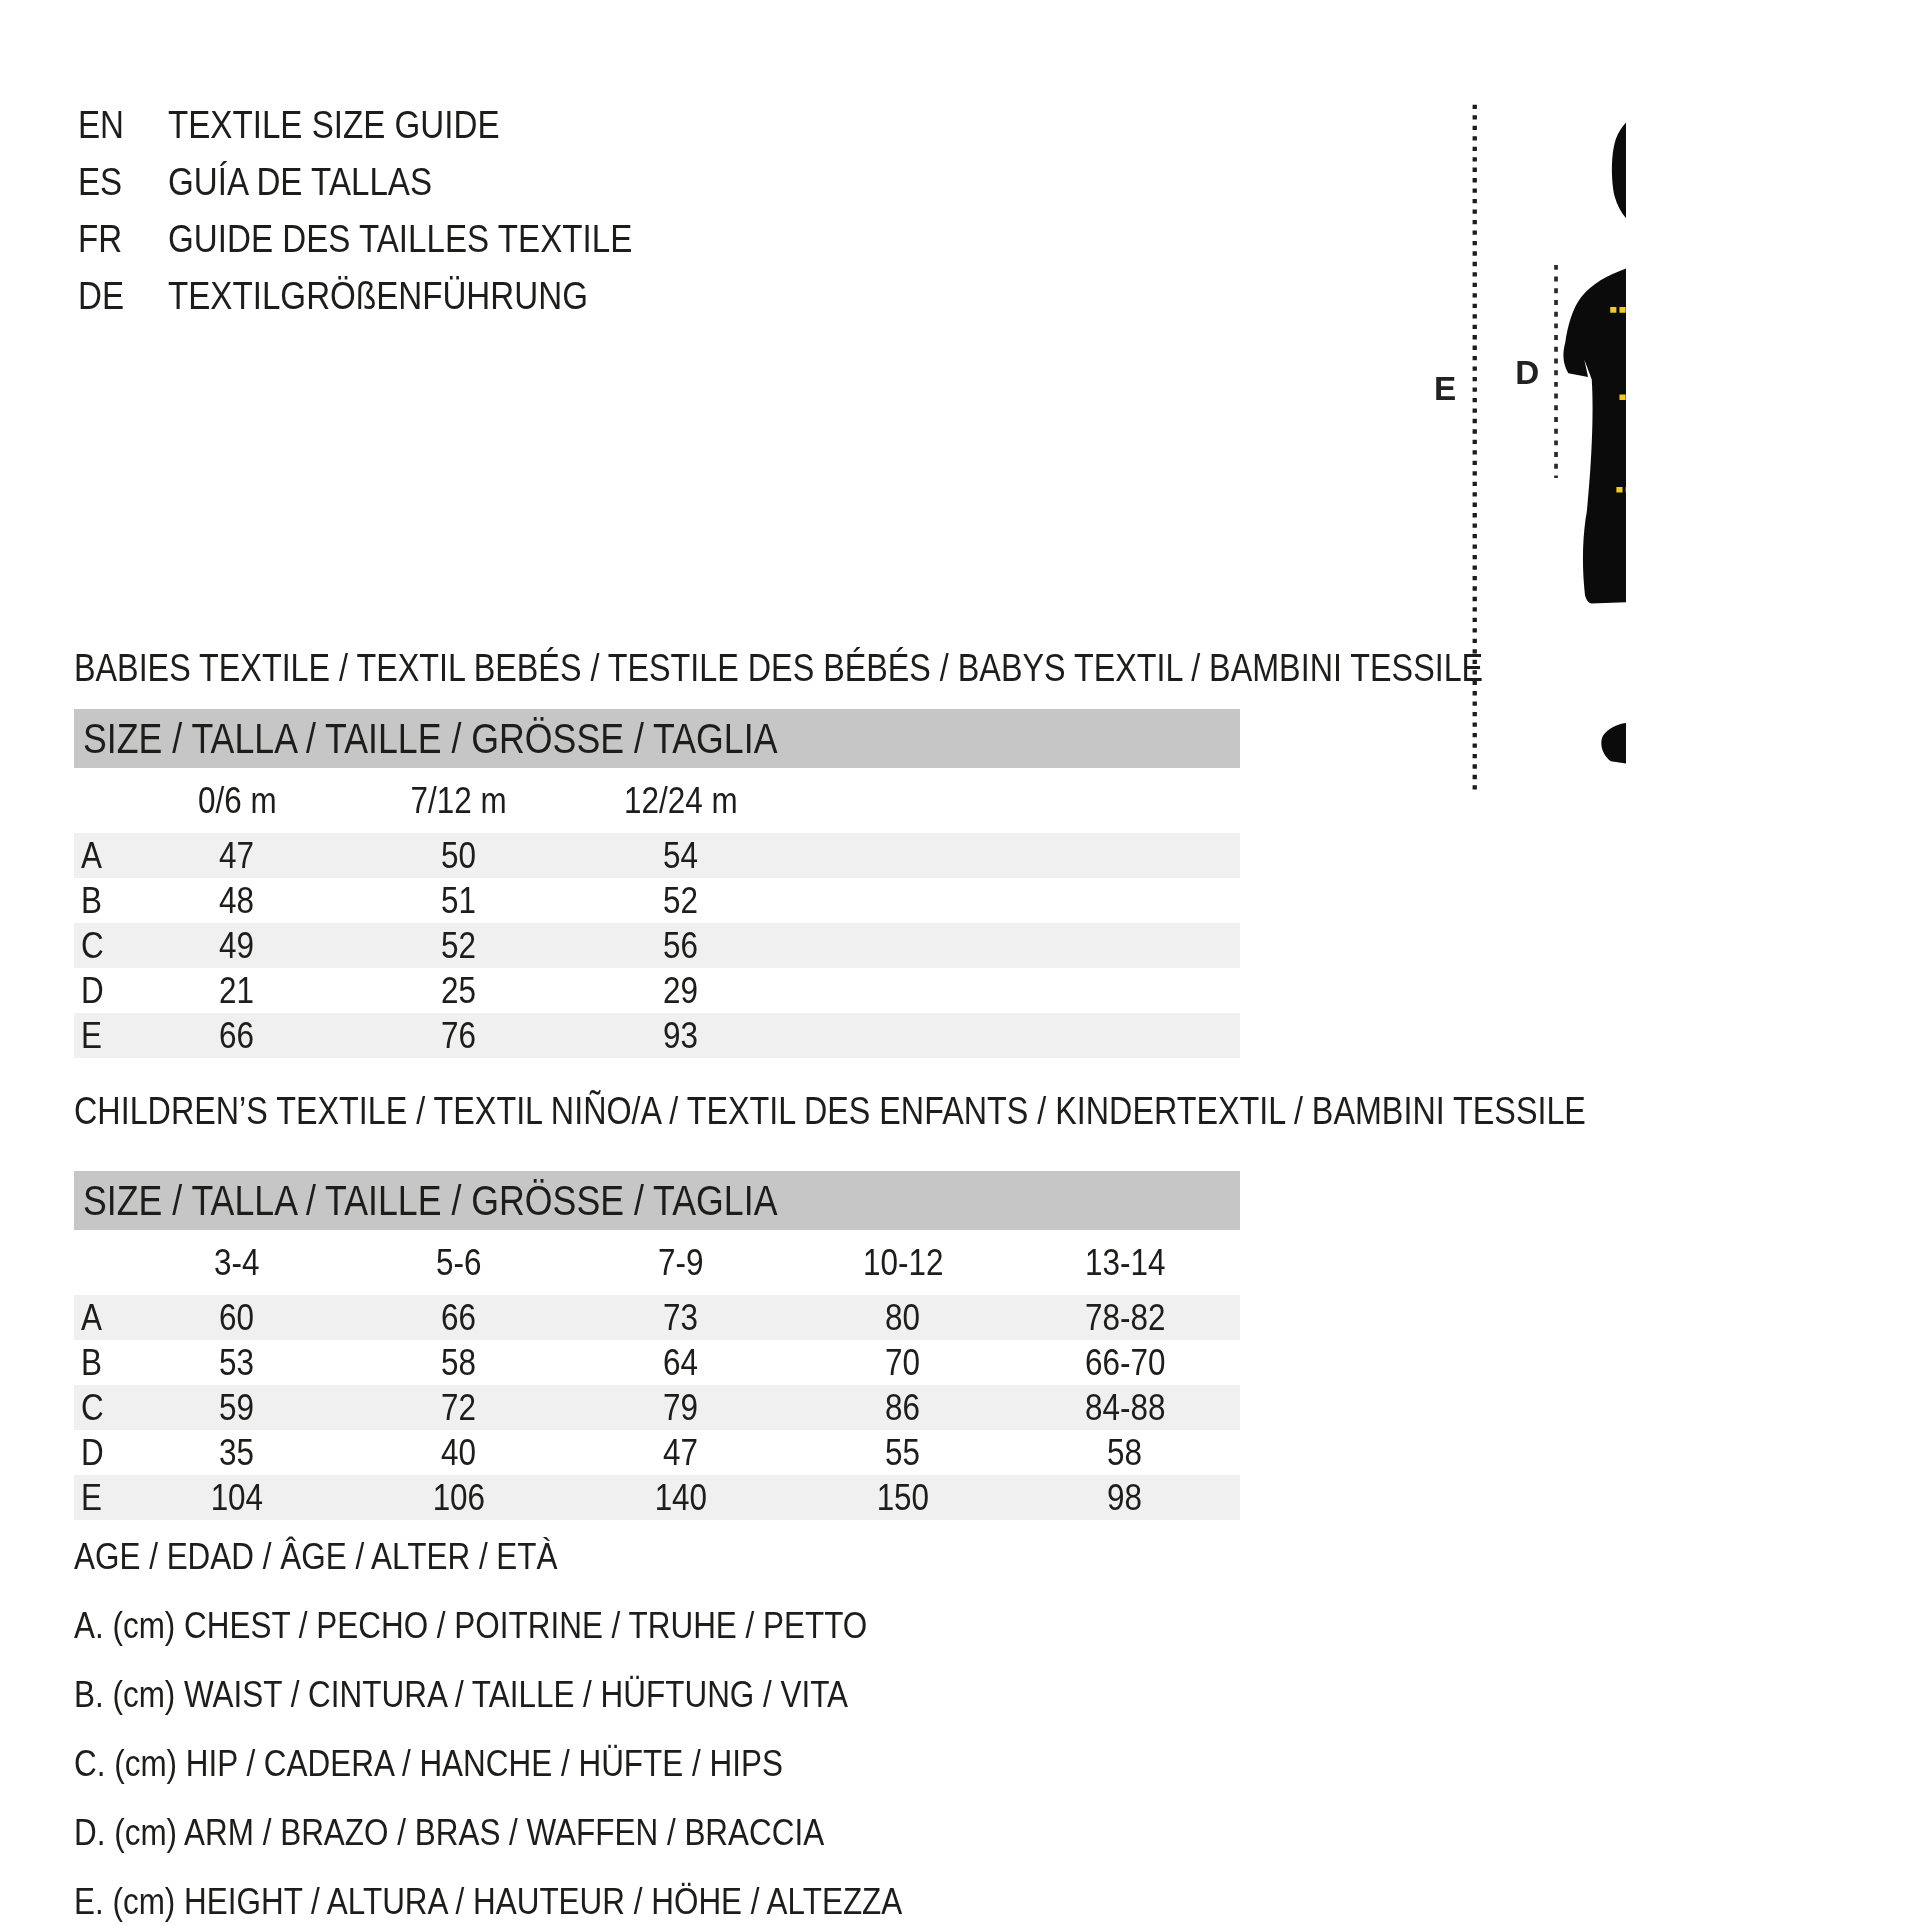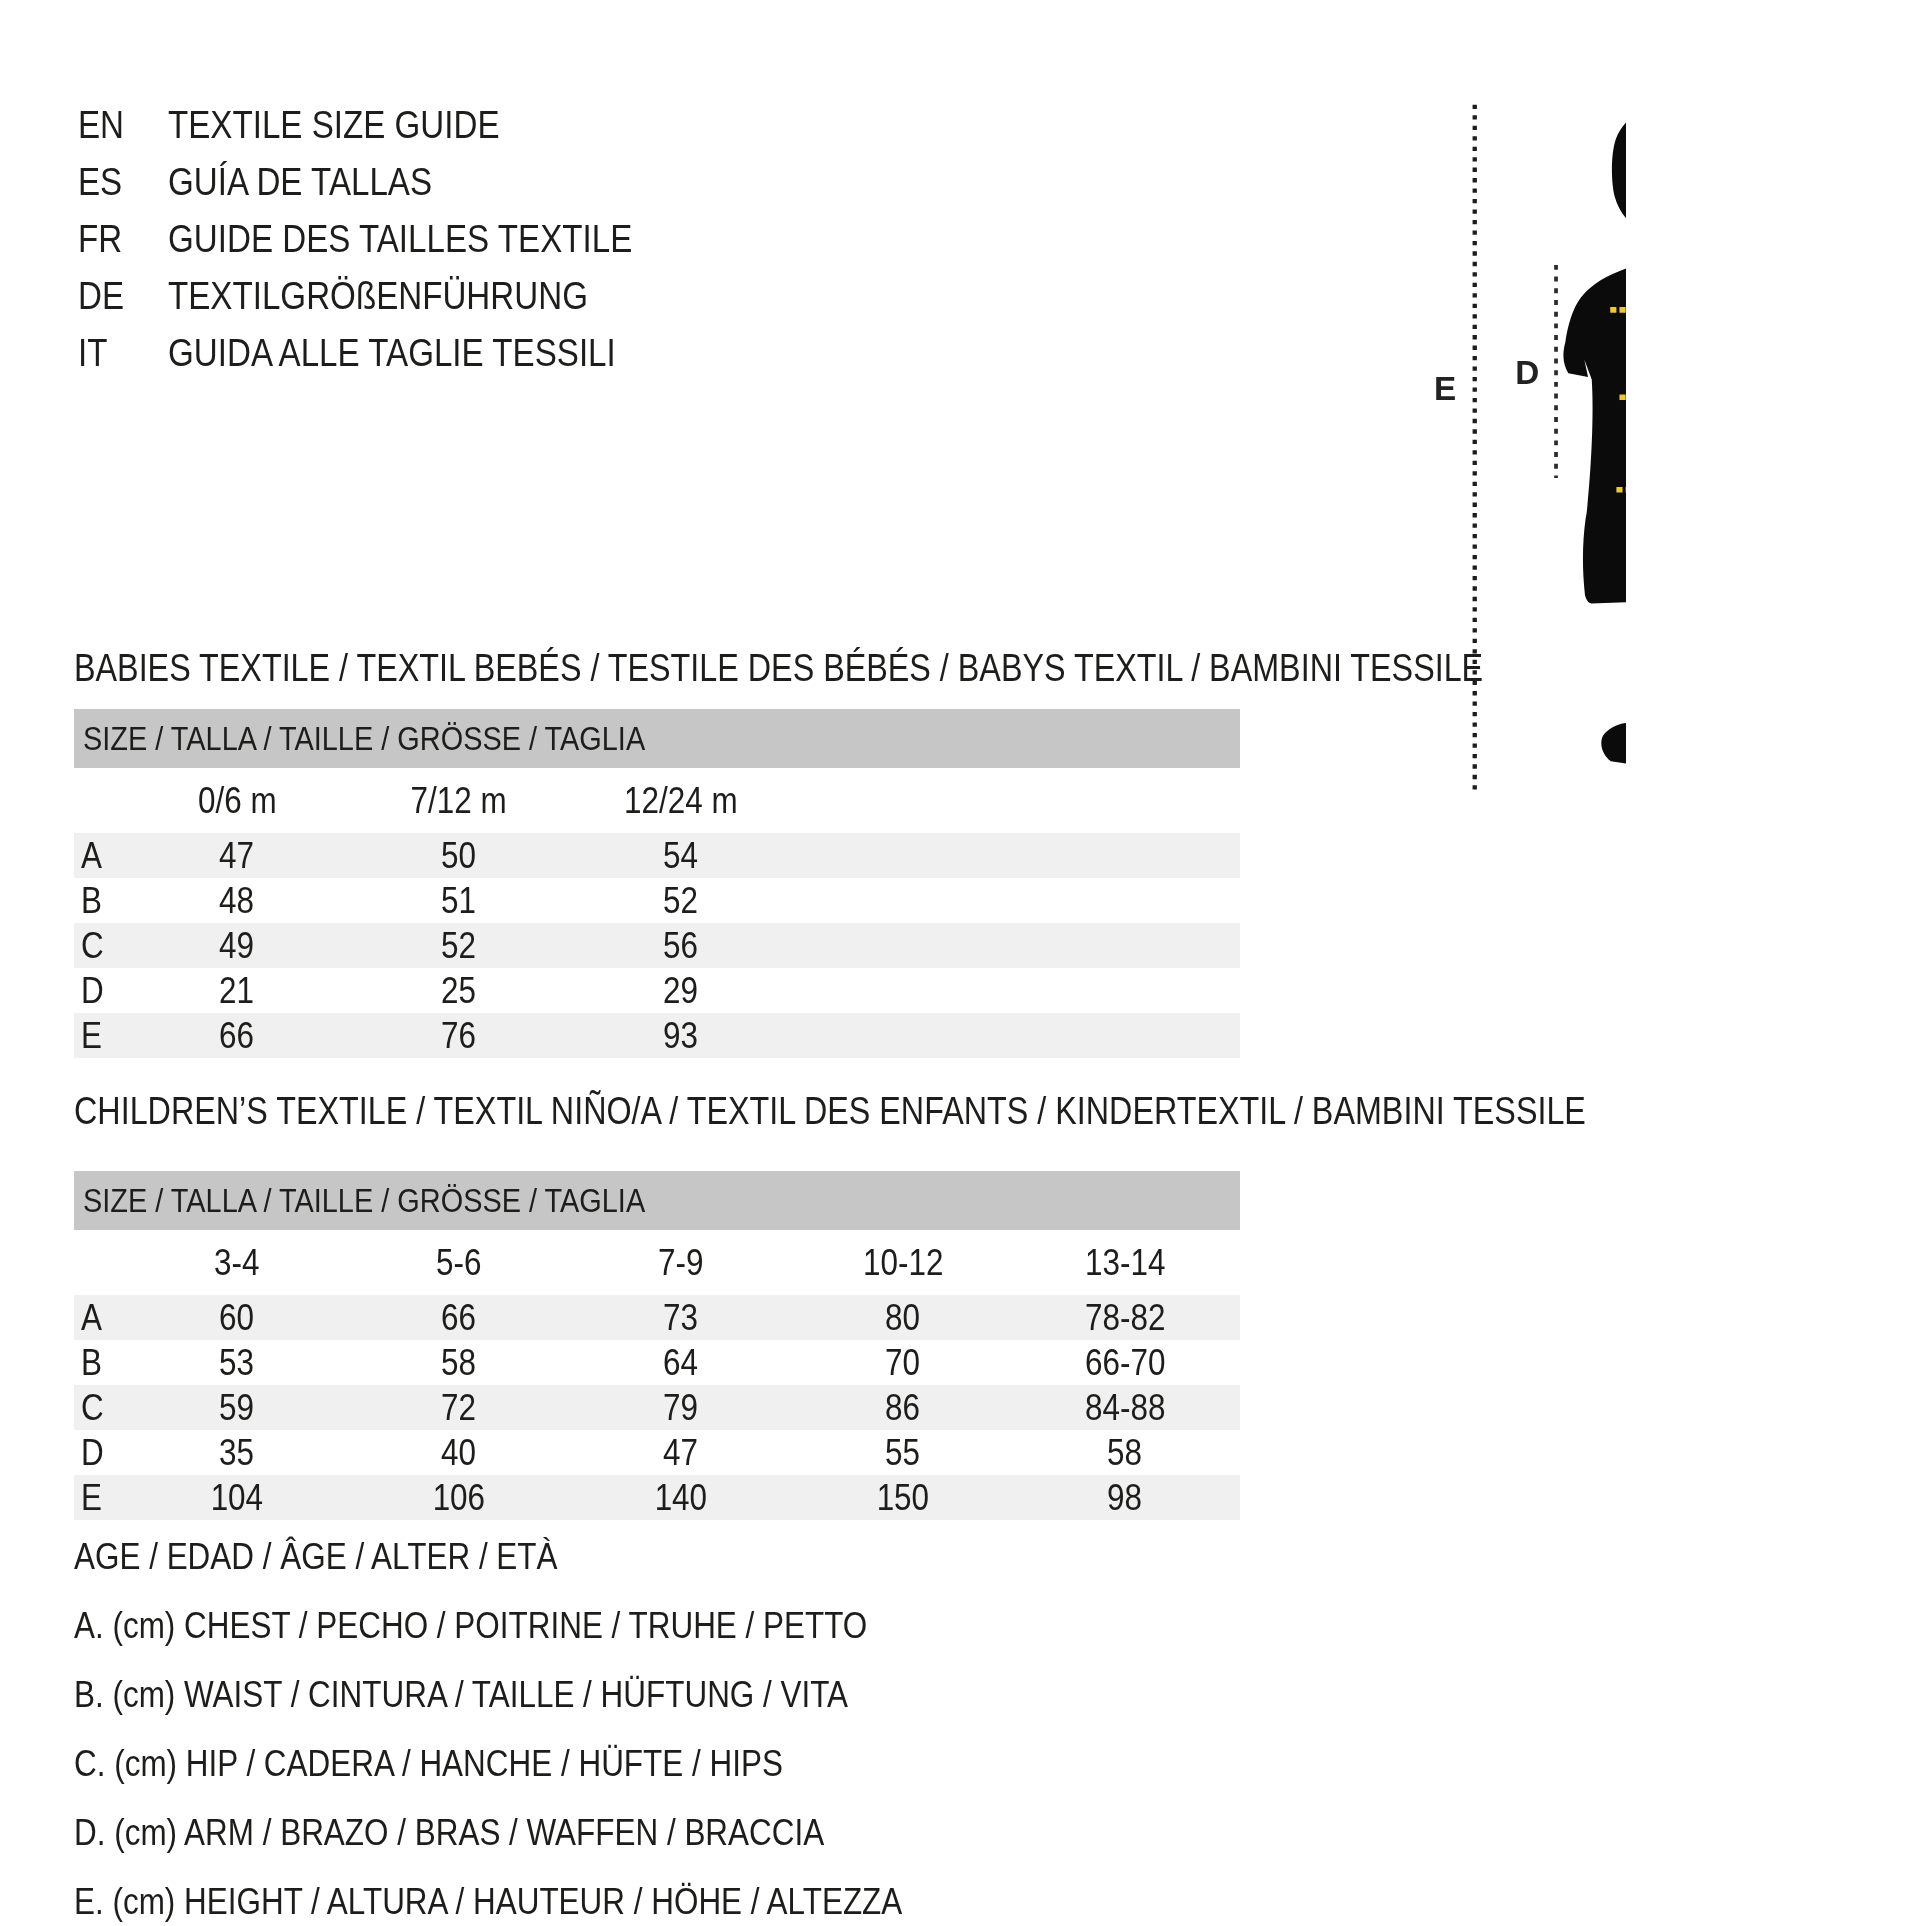--- a/index.html
+++ b/index.html
@@ -18,21 +18,21 @@
 
   
   .section-heading{position:absolute;left:74px;height:44px;display:flex;align-items:center;font-size:38px;}
   .heading-babies{top:646px;}
   .heading-children{top:1081px;margin-top:8px;}
 
   
   .size-table{position:absolute;left:74px;width:1166px;}
   .table-babies{top:709px;}
   .table-children{top:1171px;}
-  .bar{height:59px;background:#c6c6c6;display:flex;align-items:center;padding-left:8.6px;box-sizing:border-box;font-size:34px;}
+  .bar{height:59px;background:#c6c6c6;display:flex;align-items:center;padding-left:8.6px;box-sizing:border-box;font-size:42px;}
   .grid-b{display:grid;grid-template-columns:52px 222px 222px 222px 1fr;align-items:center;}
   .grid-c{display:grid;grid-template-columns:52px 222px 222px 222px 222px 222px 1fr;align-items:center;}
   .cols-row{height:65px;font-size:37px;}
   .data-row{height:45px;font-size:37px;}
   .stripe{background:#f0f0f0;}
   .cell-label{padding-left:7.4px;text-align:left;}
   .cell-val{text-align:center;}
 
   
   .legend{position:absolute;left:74px;top:1522px;}
@@ -56,24 +56,20 @@
       <span class="lang-code"><span class="t">ES</span></span>
       <span class="t">GUÍA DE TALLAS</span>
     </div>
     <div class="lang-row">
       <span class="lang-code"><span class="t">FR</span></span>
       <span class="t">GUIDE DES TAILLES TEXTILE</span>
     </div>
     <div class="lang-row">
       <span class="lang-code"><span class="t">DE</span></span>
       <span class="t">TEXTILGRÖßENFÜHRUNG</span>
-    </div>
-    <div class="lang-row">
-      <span class="lang-code"><span class="t">IT</span></span>
-      <span class="t">GUIDA ALLE TAGLIE TESSILI</span>
     </div>
   </div>
 
   <div class="figure">
     <svg width="493" height="739" viewBox="0 0 800 1200" xmlns="http://www.w3.org/2000/svg">
 
       <line x1="74" y1="50" x2="74" y2="1165" stroke="#1c1c1c" stroke-width="7" stroke-dasharray="7 10"></line>
 
       <line x1="206" y1="310" x2="206" y2="656" stroke="#2a2a2a" stroke-width="6" stroke-dasharray="8 11"></line>
 

